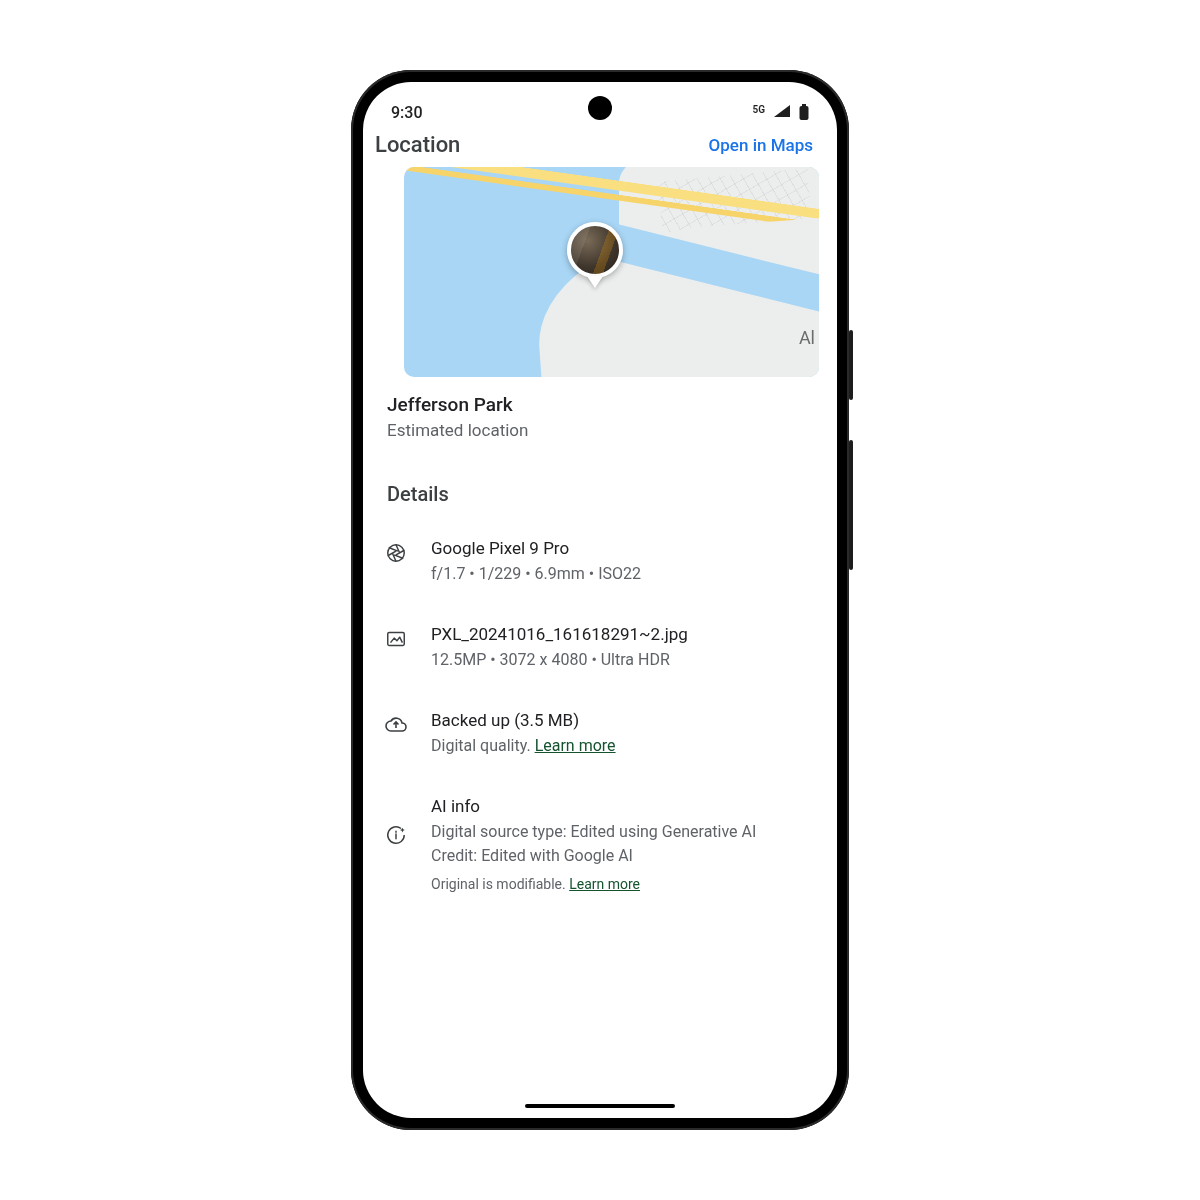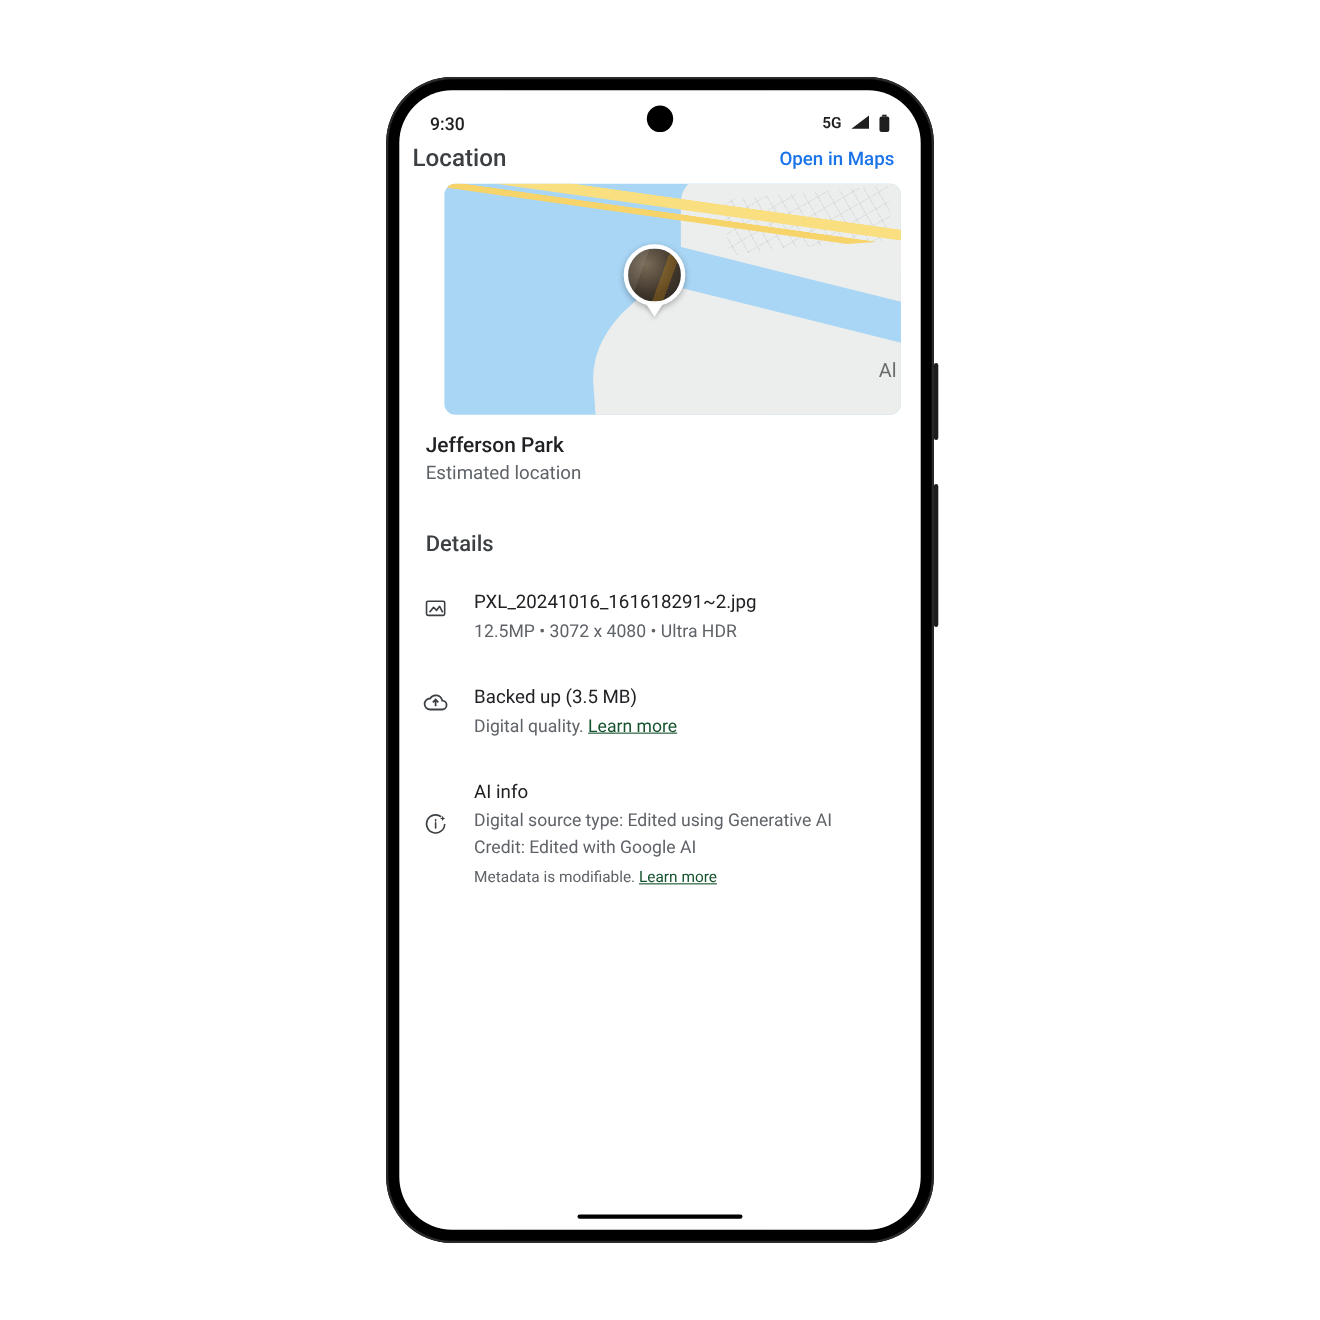--- a/index.html
+++ b/index.html
@@ -74,21 +74,21 @@
     align-items: center;
     padding: 16px 28px 0 28px;
     height: 44px;
     font-size: 16px;
     font-weight: 500;
     color: #1f1f1f;
   }
   .status-right {
     display: flex;
     gap: 8px;
-    font-size: 14px;
+    font-size: 10px;
     font-weight: 600;
   }
   .sig-icon, .bat-icon { display: inline-flex; }
 
   
   .header-row {
     display: flex;
     justify-content: space-between;
     align-items: center;
     padding: 6px 24px 10px 12px;
@@ -297,20 +297,32 @@
 
     <div class="place-block">
       <div class="place-name">Jefferson Park</div>
       <div class="place-sub">Estimated location</div>
     </div>
 
     <div class="details-title">Details</div>
 
     <div class="detail-list">
 
+      <div class="row">
+        <div class="ic">
+          <svg width="22" height="22" viewBox="0 0 24 24" fill="none" stroke="#3c4043" stroke-width="1.6">
+            <circle cx="12" cy="12" r="9"></circle>
+            <path d="M12 3 L16 12 M21 9 L12 14 M20 18 L10 14 M12 21 L8 12 M3 15 L12 10 M4 6 L14 10"></path>
+          </svg>
+        </div>
+        <div class="txt">
+          <div class="prim">Google Pixel 9 Pro</div>
+          <div class="sec">f/1.7  •  1/229  •  6.9mm  •  ISO22</div>
+        </div>
+      </div>
 
       <div class="row">
         <div class="ic">
           <svg width="22" height="22" viewBox="0 0 24 24" fill="none" stroke="#3c4043" stroke-width="1.6">
             <rect x="3" y="5" width="18" height="14" rx="1.5"></rect>
             <path d="M6 16 L10 11 L13 14 L16 10 L19 16" stroke-linejoin="round"></path>
           </svg>
         </div>
         <div class="txt">
           <div class="prim">PXL_20241016_161618291~2.jpg</div>
@@ -339,21 +351,21 @@
             <path d="M21 12a9 9 0 1 1-3.5-7.1"></path>
             <path d="M12 8v1 M12 11v5" stroke-linecap="round"></path>
             <path d="M19 4 L19.8 5.8 L21.6 6.6 L19.8 7.4 L19 9.2 L18.2 7.4 L16.4 6.6 L18.2 5.8 Z" fill="#3c4043" stroke="none"></path>
           </svg>
         </div>
         <div class="txt">
           <div class="prim">AI info</div>
           <div class="sec">Digital source type: Edited using Generative AI</div>
           <div class="sec">Credit: Edited with Google AI</div>
           <div class="small">
-            <span>Metadata is modifiable. </span><span class="linklike">Learn more</span>
+            <span>Original is modifiable. </span><span class="linklike">Learn more</span>
           </div>
         </div>
       </div>
 
     </div>
 
   </div>
 </div>
 
 </body></html>

